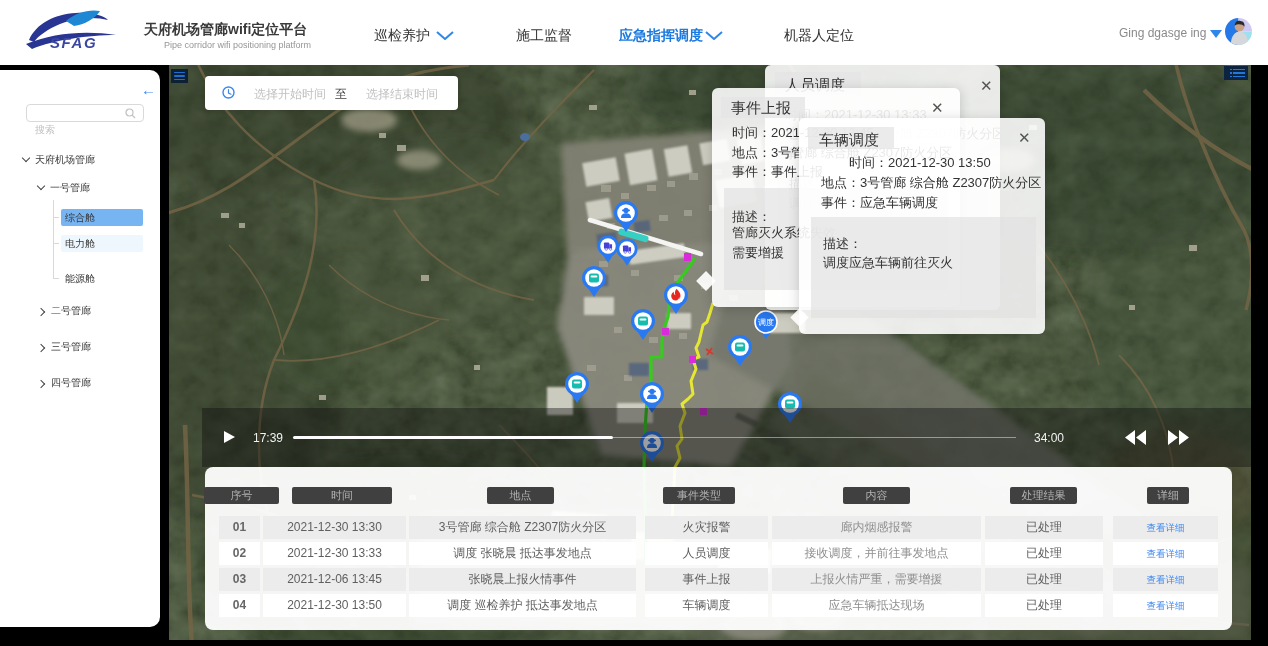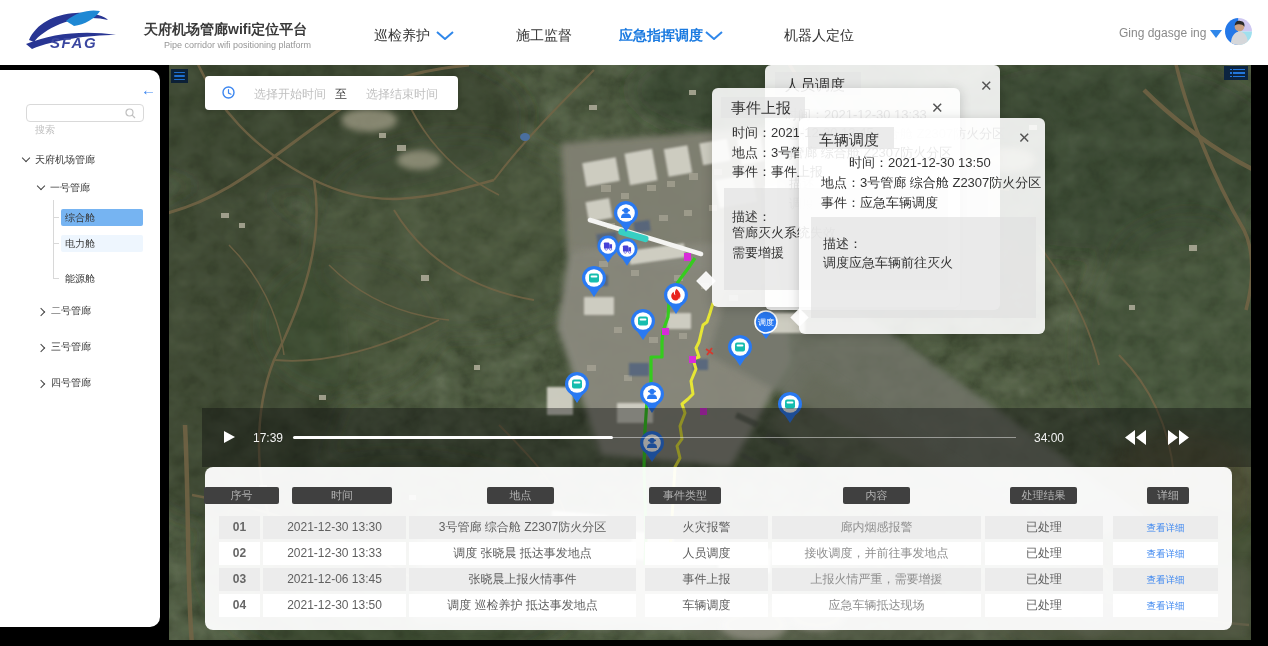--- a/index.html
+++ b/index.html
@@ -380,21 +380,21 @@
     <div class="desc" style="left:12px; top:99px; width:225px; height:101px;"></div>
     <div class="line" style="left:24px; top:117px;">描述：</div>
     <div class="line" style="left:24px; top:136px;">调度应急车辆前往灭火</div>
     <div style="position:absolute; left:-6px; top:193px; width:13px; height:13px; background:rgba(255,255,255,0.9); transform:rotate(45deg);"></div>
   </div>
 
   <div id="tablepanel"></div>
   <div class="th" style="left:204px; width:75px;">序号</div>
   <div class="th" style="left:292px; width:100px;">时间</div>
   <div class="th" style="left:487px; width:67px;">地点</div>
-  <div class="th" style="left:649px; width:72px;text-align:center;">事件类型</div>
+  <div class="th" style="left:663px; width:72px;text-align:center;">事件类型</div>
   <div class="th" style="left:843px; width:67px;">内容</div>
   <div class="th" style="left:1010px; width:67px;">处理结果</div>
   <div class="th" style="left:1147px; width:42px;">详细</div>
 
   <div class="cell rg" style="left:219px; top:516px; width:41px; font-weight:bold; color:#666;">01</div>
   <div class="cell rg" style="left:263px; top:516px; width:143px;">2021-12-30 13:30</div>
   <div class="cell rg" style="left:409px; top:516px; width:227px;">3号管廊 综合舱 Z2307防火分区</div>
   <div class="cell rg" style="left:645px; top:516px; width:123px;">火灾报警</div>
   <div class="cell rg gray" style="left:772px; top:516px; width:209px;">廊内烟感报警</div>
   <div class="cell rg" style="left:985px; top:516px; width:118px;">已处理</div>

